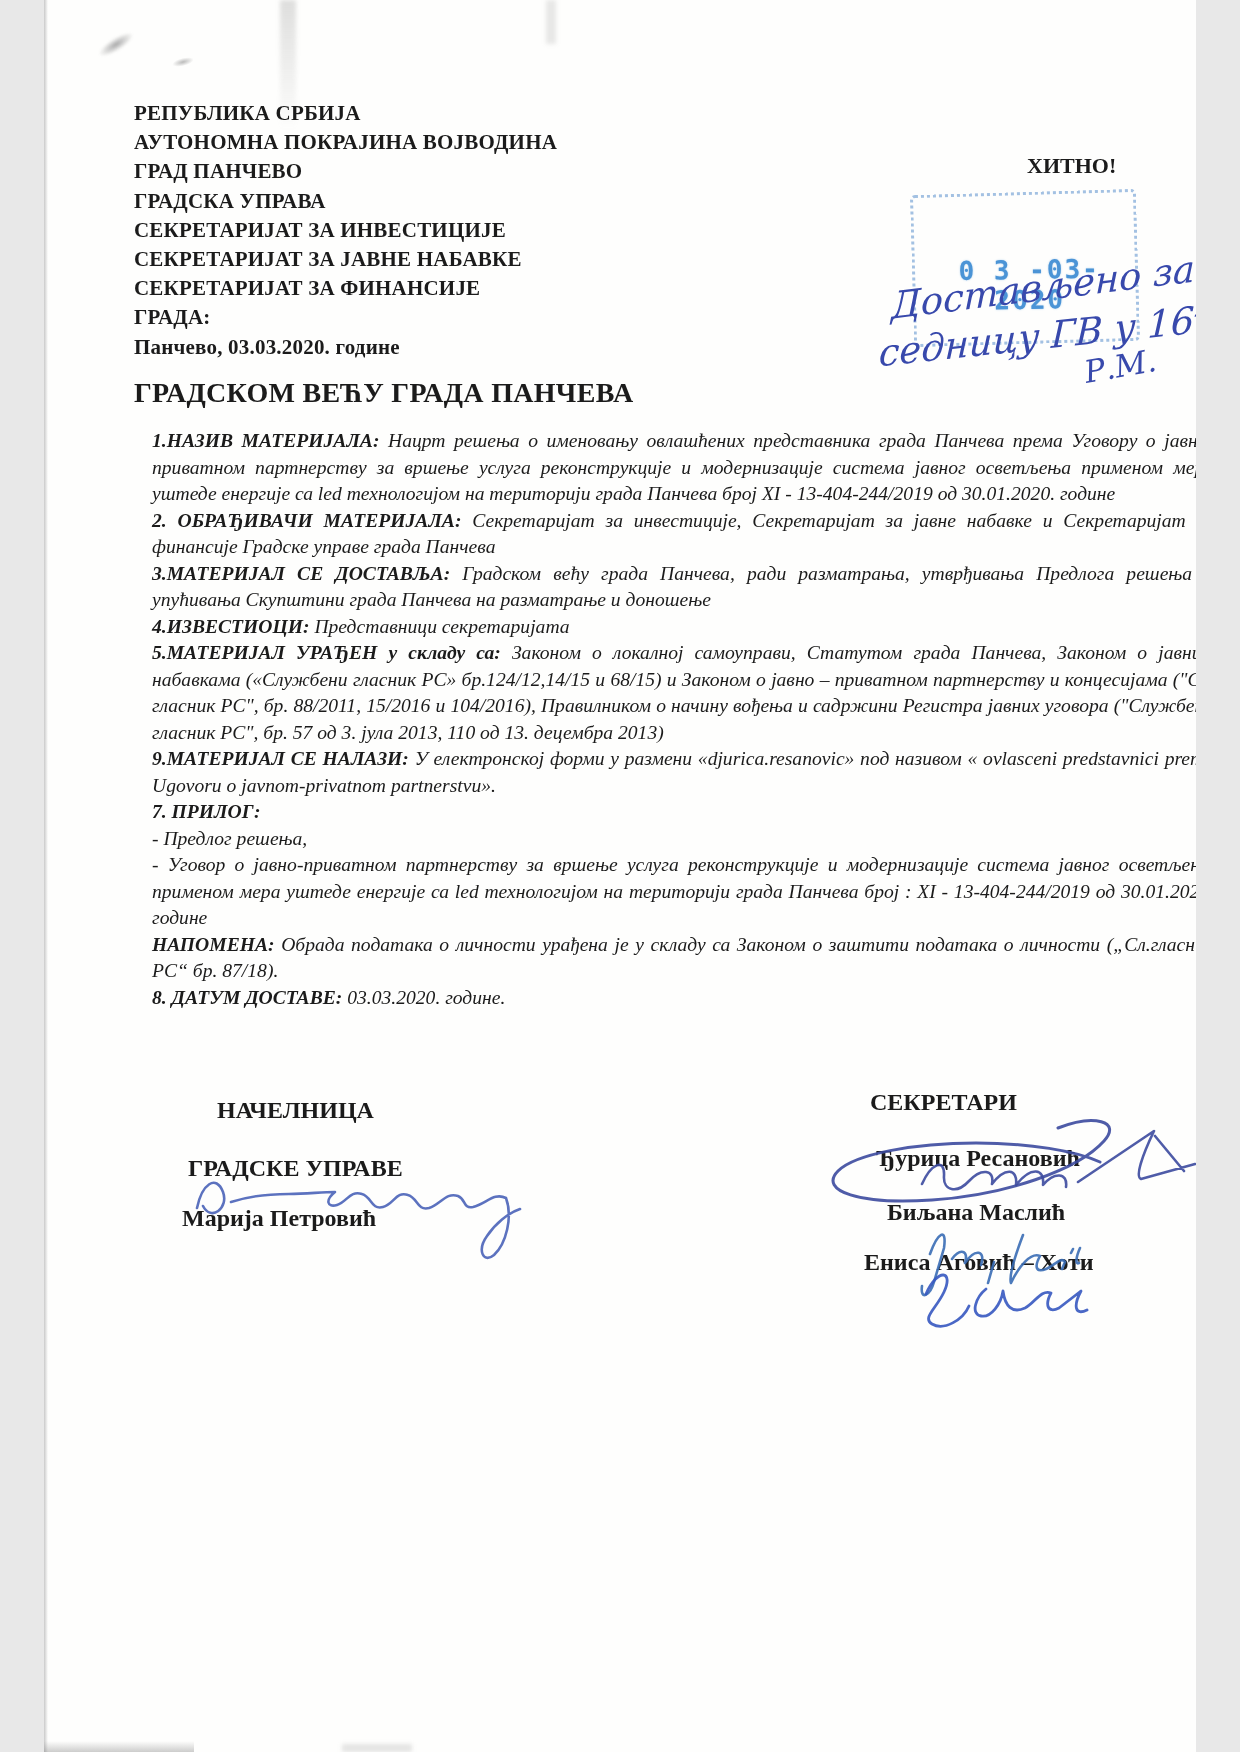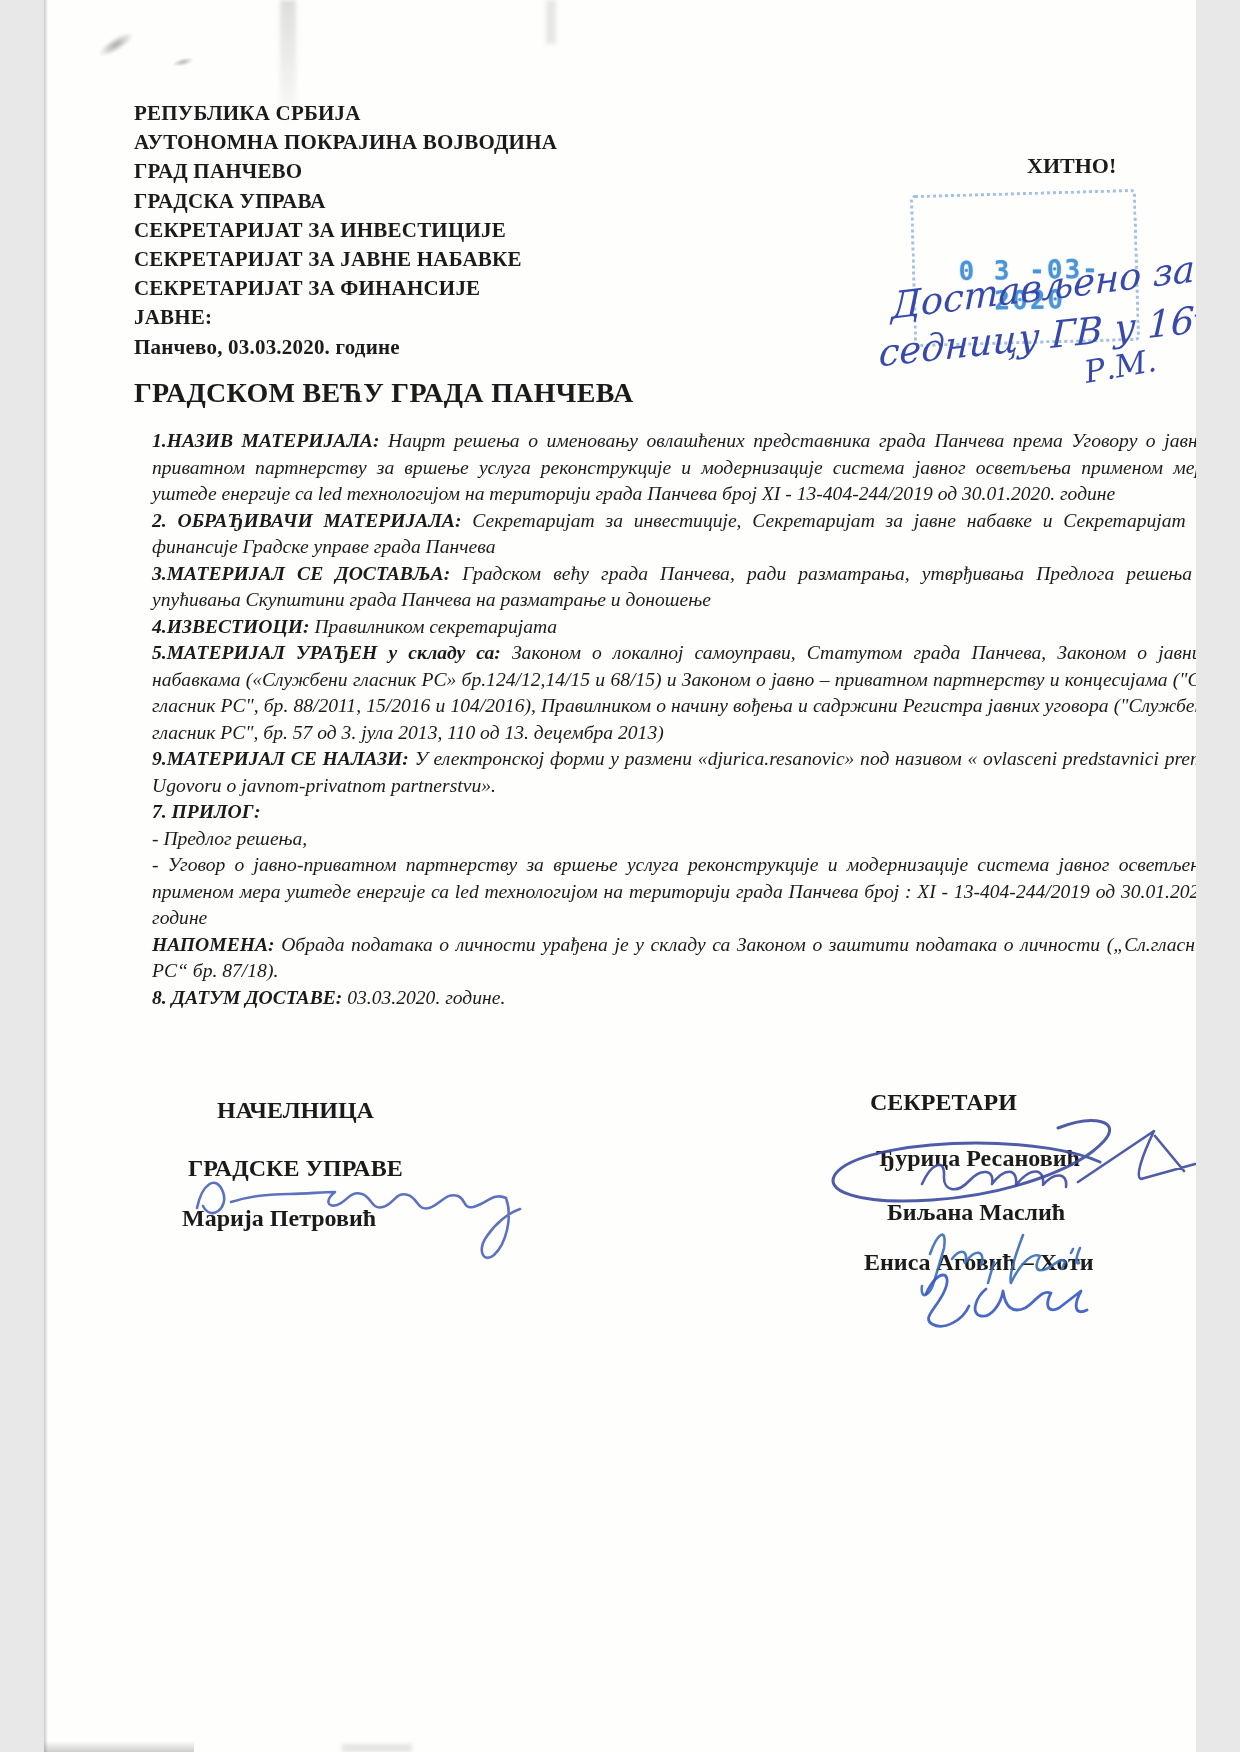--- a/index.html
+++ b/index.html
@@ -73,41 +73,41 @@
   <div class="artifact bsm2"></div>
 
   <div class="letterhead">
     <div>РЕПУБЛИКА СРБИЈА</div>
     <div>АУТОНОМНА ПОКРАЈИНА ВОЈВОДИНА</div>
     <div>ГРАД ПАНЧЕВО</div>
     <div>ГРАДСКА УПРАВА</div>
     <div>СЕКРЕТАРИЈАТ ЗА ИНВЕСТИЦИЈЕ</div>
     <div>СЕКРЕТАРИЈАТ ЗА  ЈАВНЕ НАБАВКЕ</div>
     <div>СЕКРЕТАРИЈАТ ЗА ФИНАНСИЈЕ</div>
-    <div>ЈАВНЕ:</div>
+    <div>ГРАДА:</div>
     <div>Панчево, 03.03.2020. године</div>
   </div>
 
   <div class="urgent">ХИТНО!</div>
 
   <div class="stamp-box">
     <div class="stamp-date">0 3 -03- 2020</div>
   </div>
 
   <div class="hw hw1">Достављено за</div>
   <div class="hw hw2">седницу ГВ у 16⁴⁰</div>
   <div class="hw hw3">Р.М.</div>
 
   <div class="addressee">ГРАДСКОМ ВЕЋУ ГРАДА ПАНЧЕВА</div>
 
   <div class="doc-body">
     <p><span class="lbl">1.НАЗИВ МАТЕРИЈАЛА:</span><span>Нацрт решења о именовању овлашћених представника града Панчева према Уговору о јавно-приватном партнерству за вршење услуга реконструкције и модернизације система јавног осветљења применом мера уштеде енергије са led технологијом на територији града Панчева број XI - 13-404-244/2019 од 30.01.2020. године</span></p>
     <p><span class="lbl">2. ОБРАЂИВАЧИ МАТЕРИЈАЛА:</span><span>Секретаријат за инвестиције, Секретаријат за јавне набавке и Секретаријат за финансије Градске управе града Панчева</span></p>
     <p><span class="lbl">3.МАТЕРИЈАЛ СЕ ДОСТАВЉА:</span><span>Градском већу града Панчева, ради разматрања, утврђивања Предлога решења и упућивања Скупштини града Панчева на разматрање и доношење</span></p>
-    <p><span class="lbl">4.ИЗВЕСТИОЦИ:</span><span>Правилником секретаријата</span></p>
+    <p><span class="lbl">4.ИЗВЕСТИОЦИ:</span><span>Представници секретаријата</span></p>
     <p><span class="lbl">5.МАТЕРИЈАЛ УРАЂЕН у складу са:</span><span>Законом о локалној самоуправи, Статутом града Панчева, Законом о јавним набавкама («Службени гласник РС» бр.124/12,14/15 и 68/15) и Законом о јавно – приватном партнерству и концесијама ("Сл. гласник РС", бр. 88/2011, 15/2016 и 104/2016), Правилником о начину вођења и садржини Регистра јавних уговора ("Службени гласник РС", бр. 57 од 3. јула 2013, 110 од 13. децембра 2013)</span></p>
     <p><span class="lbl">9.МАТЕРИЈАЛ СЕ НАЛАЗИ:</span><span>У електронској форми у размени «djurica.resanovic» под називом « ovlasceni predstavnici prema Ugovoru o javnom-privatnom partnerstvu».</span></p>
     <p><span class="lbl">7. ПРИЛОГ:</span><span></span></p>
     <p><span class="lbl"></span><span>- Предлог решења,</span></p>
     <p><span class="lbl"></span><span>- Уговор о јавно-приватном партнерству за вршење услуга реконструкције и модернизације система јавног осветљења применом мера уштеде енергије са led технологијом на територији града Панчева број : XI - 13-404-244/2019 од 30.01.2020. године</span></p>
     <p><span class="lbl">НАПОМЕНА:</span><span>Обрада података о личности урађена је у складу са Законом о заштити података о личности („Сл.гласник РС“ бр. 87/18).</span></p>
     <p><span class="lbl">8. ДАТУМ ДОСТАВЕ:</span><span>03.03.2020. године.</span></p>
   </div>
 
   <div class="sigtext t-nachelnica">НАЧЕЛНИЦА</div>

